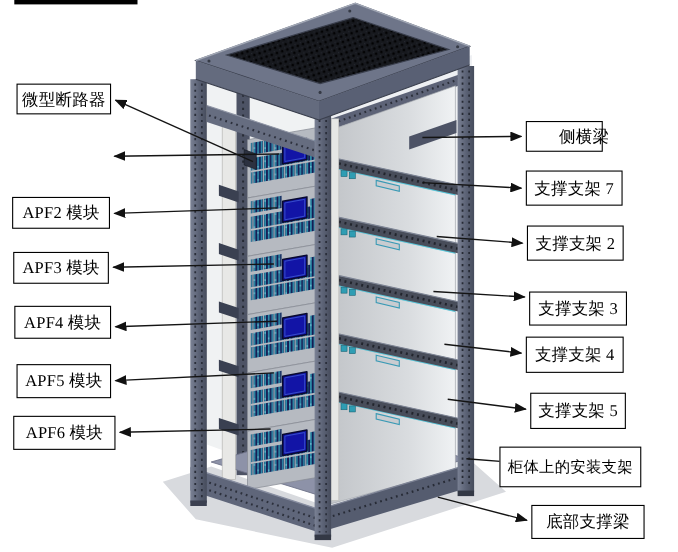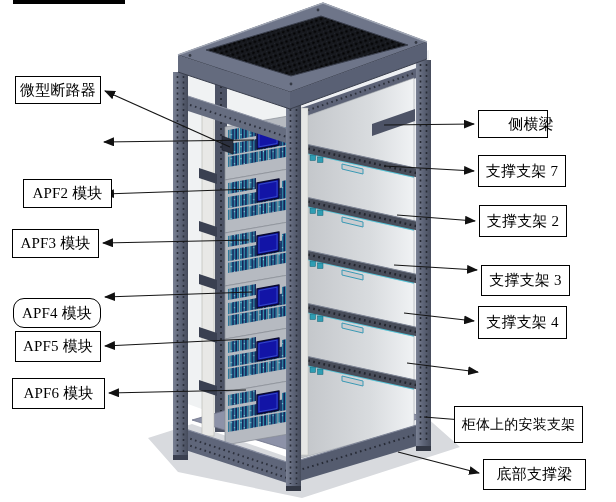--- a/index.html
+++ b/index.html
@@ -284,27 +284,27 @@
     <line x1="404" y1="313" x2="474" y2="321" marker-end="url(#ah)"></line>
     <line x1="407" y1="363" x2="478" y2="372" marker-end="url(#ah)"></line>
     <line x1="424" y1="417" x2="475" y2="421" marker-end="url(#ah)"></line>
     <line x1="398" y1="452" x2="479" y2="473" marker-end="url(#ah)"></line>
   </g>
 </svg>
 
 <div class="lb" style="left:15px;top:76px;width:86px;height:28px;">
       <span>微型断路器</span>
     </div>
-<div class="lb" style="left:11px;top:179px;width:89px;height:29px;margin-left:12px;">
+<div class="lb" style="left:11px;top:179px;width:89px;height:29px;">
       <span>APF2 模块</span>
     </div>
 <div class="lb" style="left:12px;top:229px;width:87px;height:29px;">
       <span>APF3 模块</span>
     </div>
-<div class="lb" style="left:13px;top:298px;width:88px;height:30px;border-radius:11px;">
+<div class="lb" style="left:13px;top:278px;width:88px;height:30px;">
       <span>APF4 模块</span>
     </div>
 <div class="lb" style="left:15px;top:331px;width:86px;height:31px;">
       <span>APF5 模块</span>
     </div>
 <div class="lb" style="left:12px;top:378px;width:93px;height:31px;">
       <span>APF6 模块</span>
     </div>
 
 <div class="lb" style="left:478px;top:110px;width:70px;height:28px;padding-left:36px;">
@@ -315,20 +315,23 @@
     </div>
 <div class="lb" style="left:479px;top:205px;width:88px;height:32px;">
       <span>支撑支架 2</span>
     </div>
 <div class="lb" style="left:481px;top:265px;width:89px;height:31px;">
       <span>支撑支架 3</span>
     </div>
 <div class="lb" style="left:478px;top:306px;width:89px;height:33px;">
       <span>支撑支架 4</span>
     </div>
+<div class="lb" style="left:482px;top:357px;width:87px;height:33px;">
+      <span>支撑支架 5</span>
+    </div>
 <div class="lb small" style="left:454px;top:406px;width:129px;height:37px;">
       <span>柜体上的安装支架</span>
     </div>
 <div class="lb" style="left:483px;top:459px;width:103px;height:31px;">
       <span>底部支撑梁</span>
     </div>
 
 </div>
 
 </body></html>

